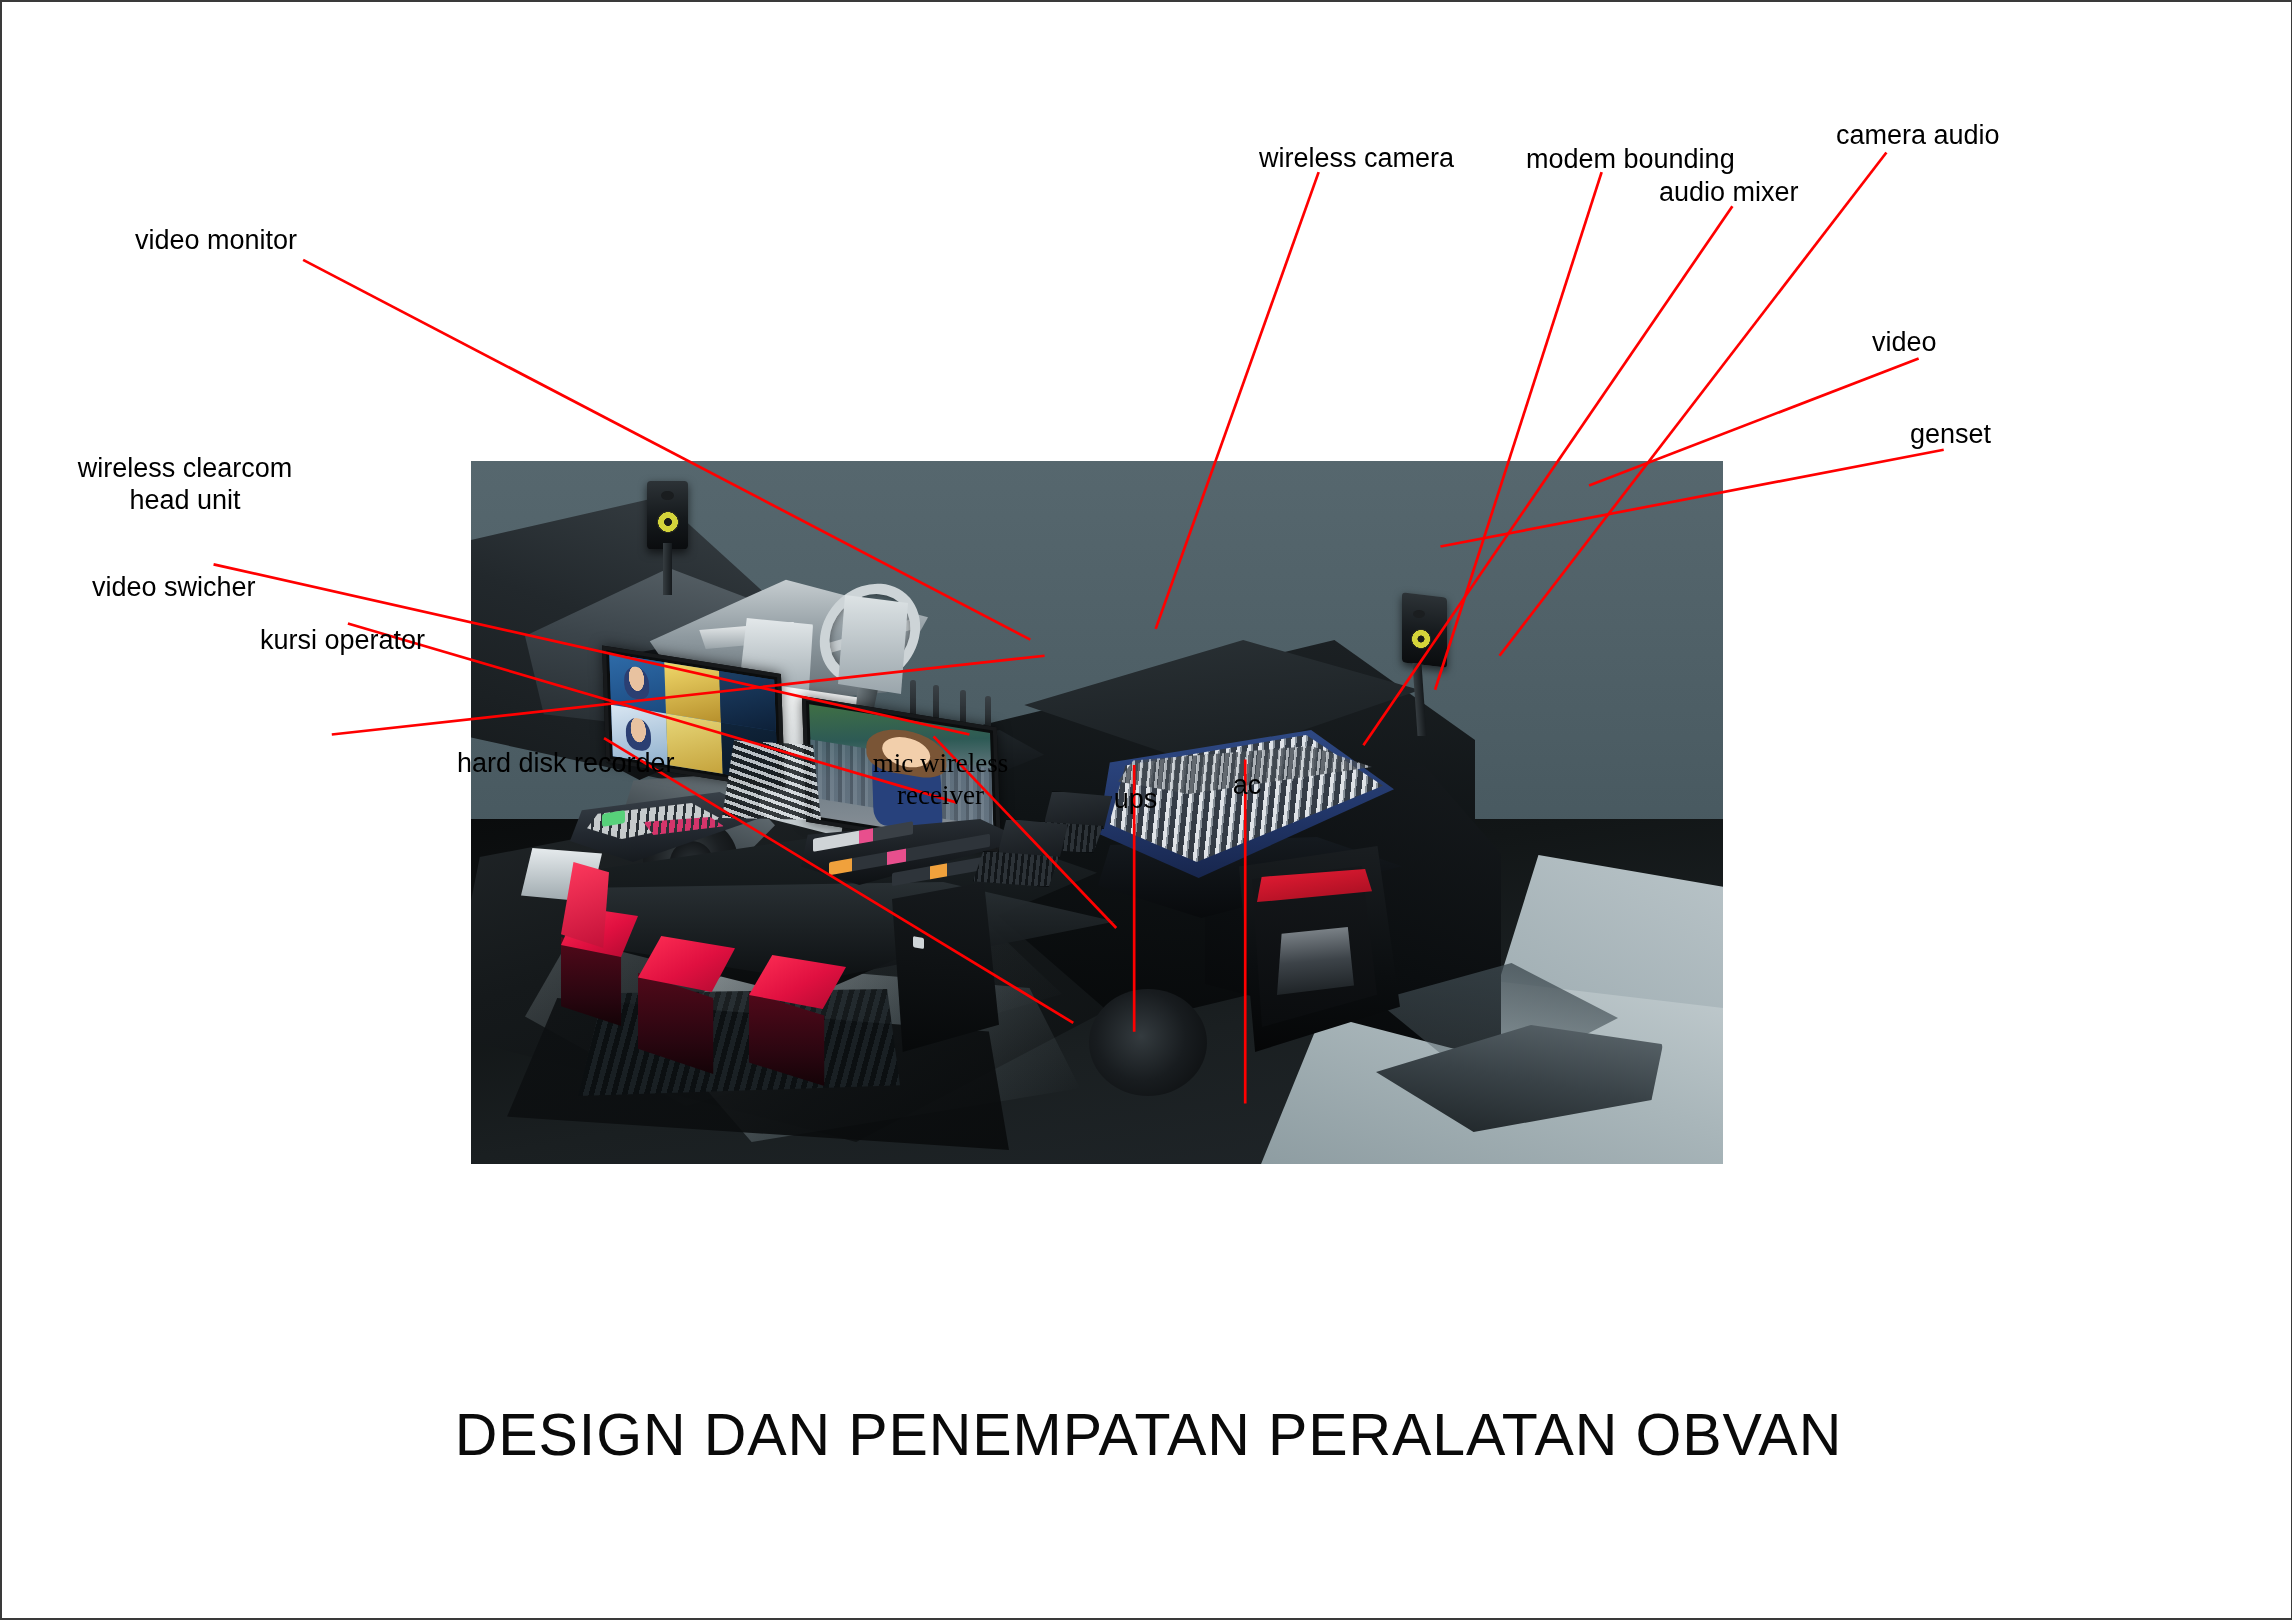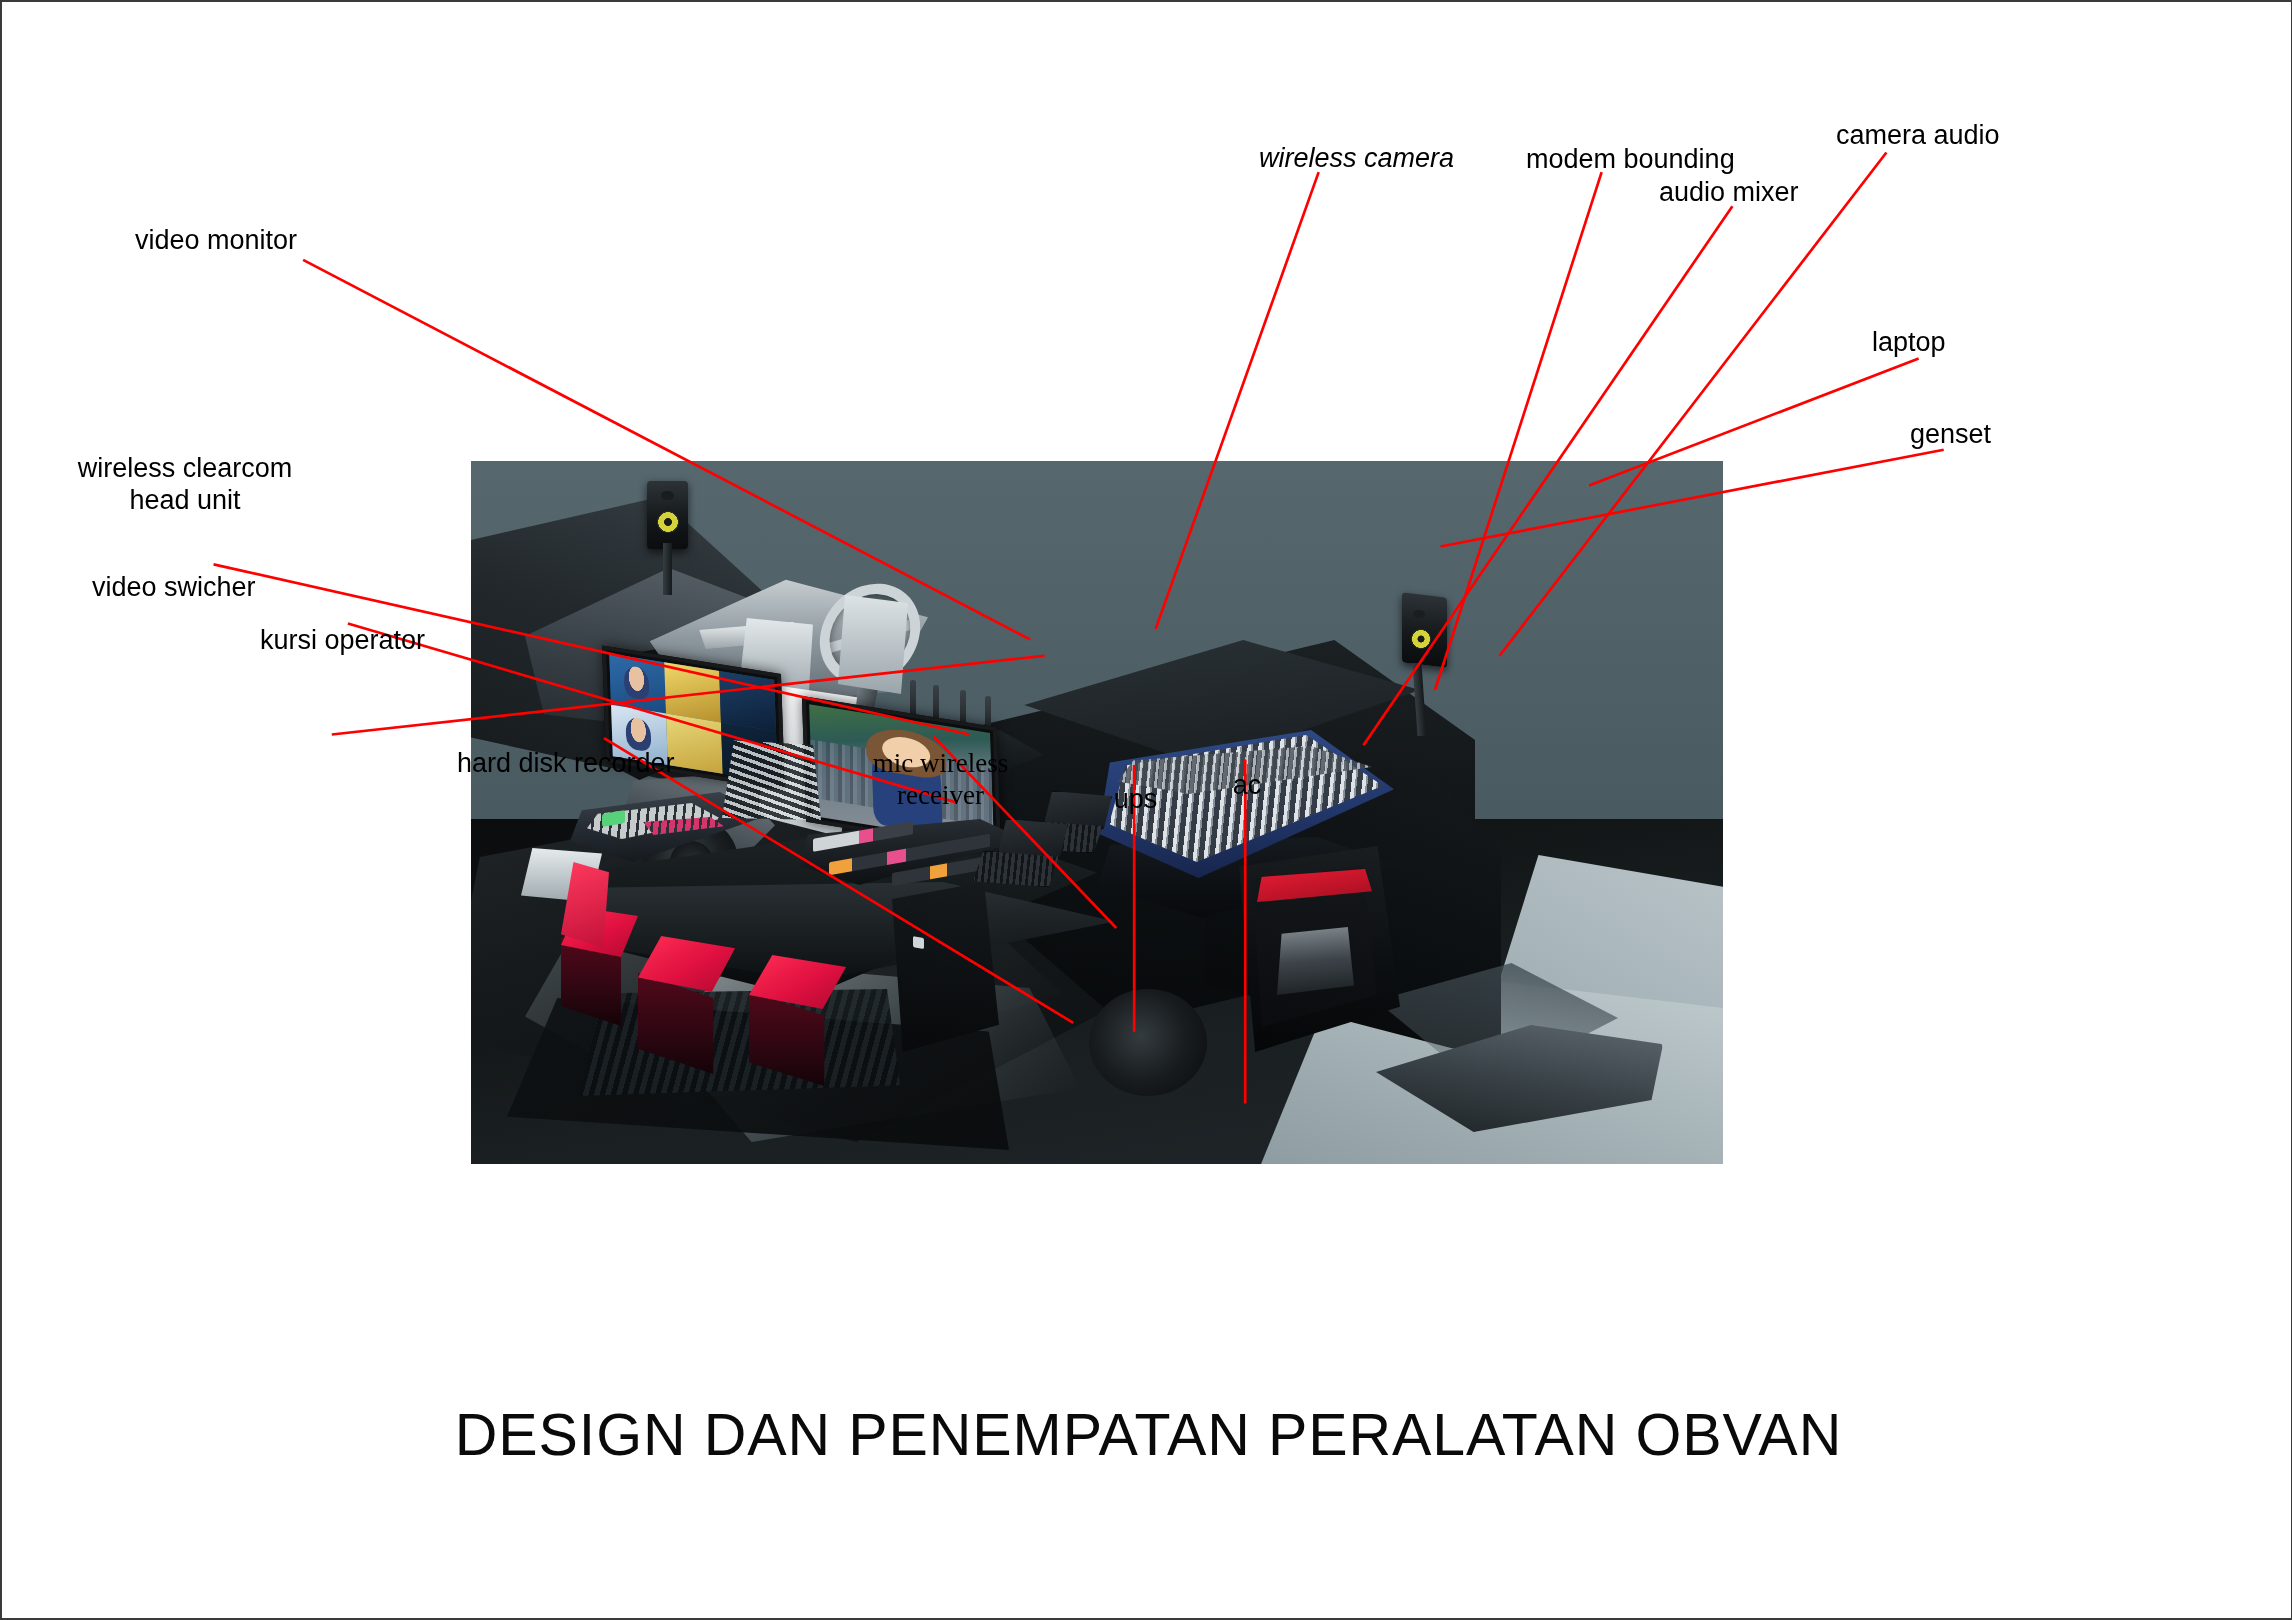--- a/index.html
+++ b/index.html
@@ -646,25 +646,25 @@
       <line x1="236" y1="628" x2="1080" y2="818" stroke="#ff0000" stroke-width="3"></line>
       <line x1="386" y1="694" x2="1066" y2="894" stroke="#ff0000" stroke-width="3"></line>
       <line x1="672" y1="822" x2="1196" y2="1140" stroke="#ff0000" stroke-width="3"></line>
       <line x1="1040" y1="820" x2="1244" y2="1034" stroke="#ff0000" stroke-width="3"></line>
       <line x1="1264" y1="852" x2="1264" y2="1150" stroke="#ff0000" stroke-width="3"></line>
       <line x1="1388" y1="846" x2="1388" y2="1230" stroke="#ff0000" stroke-width="3"></line>
     </svg>
 
   <div id="labels">
       <div class="label" style="left: 133px; top: 222px; width: 215px; text-align: left; color: rgb(0, 0, 0);">video monitor</div>
-      <div class="label" style="left: 1257px; top: 140px; width: 233px; text-align: left; color: rgb(0, 0, 0); font-style: italic;">wireless camera</div>
+      <div class="label" style="left: 1257px; top: 140px; width: 233px; text-align: left; color: rgb(0, 0, 0);">wireless camera</div>
       <div class="label" style="left: 1524px; top: 141px; width: 242px; text-align: left; color: rgb(0, 0, 0);">modem bounding</div>
       <div class="label" style="left: 1834px; top: 117px; width: 215px; text-align: left; color: rgb(0, 0, 0);">camera audio</div>
       <div class="label" style="left: 1657px; top: 174px; width: 179px; text-align: left; color: rgb(0, 0, 0);">audio mixer</div>
-      <div class="label" style="left: 1870px; top: 324px; width: 134px; text-align: left; color: rgb(0, 0, 0);">laptop</div>
+      <div class="label" style="left: 1870px; top: 324px; width: 134px; text-align: left; color: rgb(0, 0, 0);">video</div>
       <div class="label" style="left: 1901px; top: 416px; width: 134px; text-align: left; color: rgb(0, 0, 0); margin-left: 7px;">genset</div>
       <div class="label" style="left: 62px; top: 450px; width: 242px; text-align: center; color: rgb(0, 0, 0);">wireless clearcom
 head unit</div>
       <div class="label" style="left: 90px; top: 569px; width: 206px; text-align: left; color: rgb(0, 0, 0);">video swicher</div>
       <div class="label" style="left: 258px; top: 622px; width: 197px; text-align: left; color: rgb(0, 0, 0);">kursi operator</div>
       <div class="label" style="left: 455px; top: 745px; width: 251px; text-align: left; color: rgb(0, 0, 0);">hard disk recorder</div>
       <div class="label" style="left: 840px; top: 745px; width: 197px; text-align: center; color: rgb(0, 0, 0); font-family: Liberation Serif, serif;">mic wireless
 receiver</div>
       <div class="label" style="left: 1093px; top: 781px; width: 81px; text-align: center; color: rgb(0, 0, 0);">ups</div>
       <div class="label" style="left: 1209px; top: 767px; width: 72px; text-align: center; color: rgb(0, 0, 0);">ac</div>

